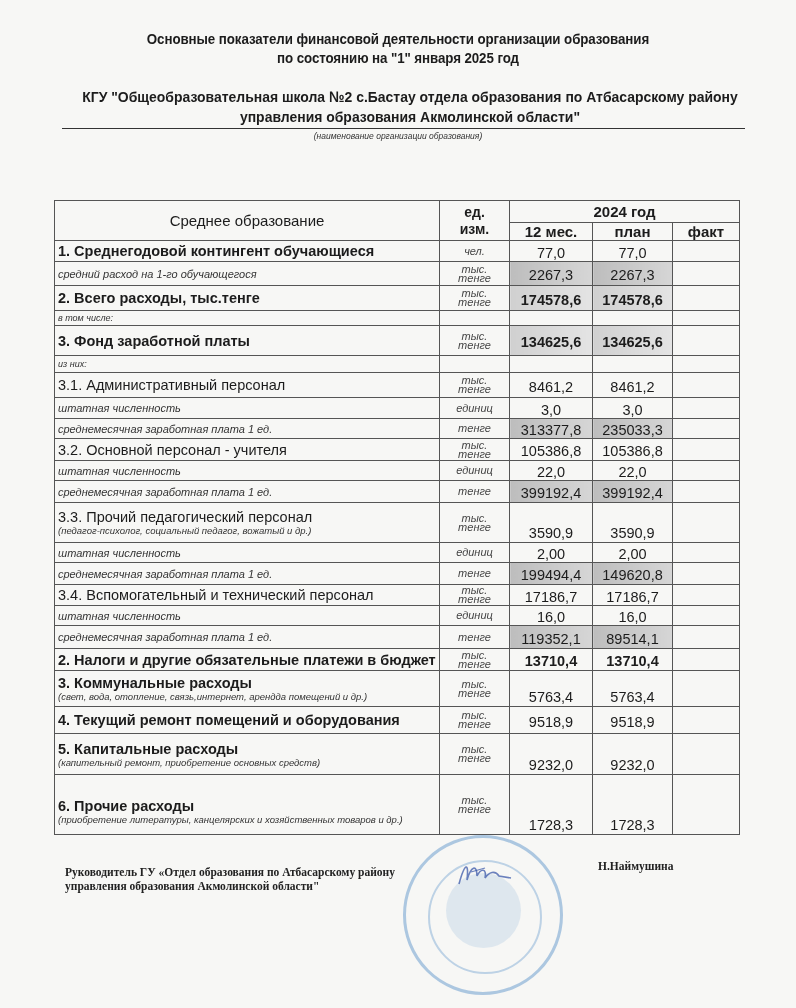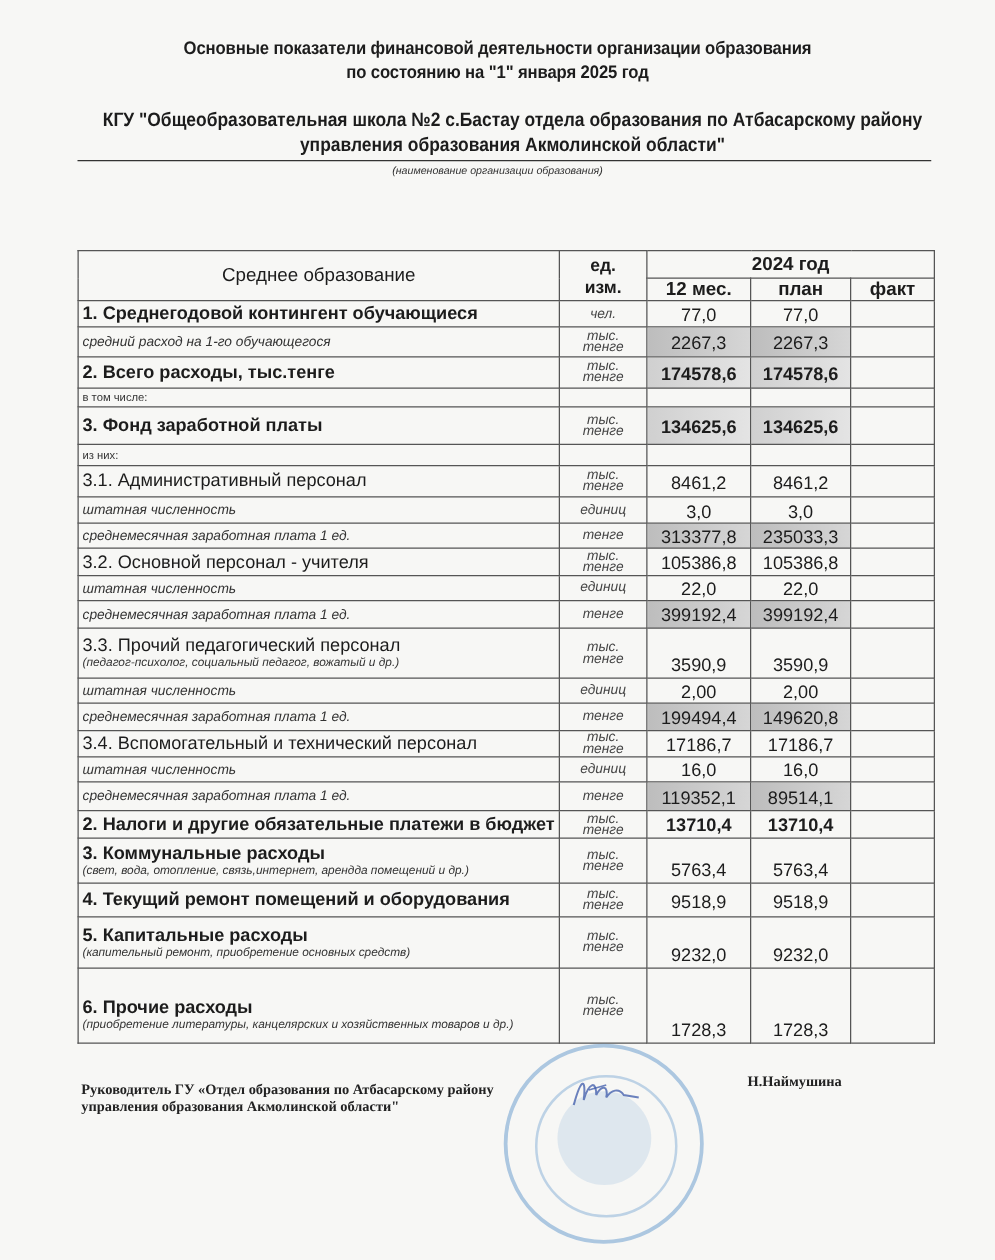--- a/index.html
+++ b/index.html
@@ -25,21 +25,21 @@
   .org-line {
     position: absolute; left: 62px; width: 683px; top: 128px; height: 0;
     border-top: 1px solid #333;
   }
   .org-caption {
     position: absolute; left: 0; width: 796px; top: 131px; text-align: center;
     font-style: italic; font-size: 8.5px; color: #333;
   }
   
   .tbl {
-    position: absolute; left: 62px; top: 200px; width: 685px;
+    position: absolute; left: 54px; top: 200px; width: 685px;
     border-collapse: collapse; table-layout: fixed;
   }
   .tbl td {
     border: 1px solid #555; padding: 0 3px; box-sizing: border-box;
     vertical-align: middle; overflow: hidden; white-space: nowrap;
   }
   .tbl col.c1 { width: 385px; }
   .tbl col.c2 { width: 70px; }
   .tbl col.c3 { width: 83px; }
   .tbl col.c4 { width: 80px; }
@@ -49,21 +49,21 @@
   .unit { text-align: center; font-style: italic; font-size: 11px; line-height: 9px; color: #444; }
   .num { text-align: center; font-size: 14.5px; padding-top: 3px !important; }
   .num.bold { font-weight: bold; }
   .num.bottom { vertical-align: bottom !important; padding-bottom: 1px !important; }
   .shade { background: linear-gradient(90deg, #bdbdbd, #d6d6d6); }
   .shade2 { background: linear-gradient(90deg, #d0d0d0, #e4e4e4); margin-left: 20px; }
   .lbl-bold { font-weight: bold; font-size: 14.5px; }
   .lbl-reg { font-size: 14.5px; }
   .lbl-it { font-style: italic; font-size: 11px; color: #333; }
   .lbl-sm { font-style: italic; font-size: 9.5px; color: #333; }
-  .lbl-tiny { font-size: 9px; color: #333; }
+  .lbl-tiny { font-style: italic; font-size: 9px; color: #333; }
   .sub { display: block; }
   .footer {
     position: absolute; left: 65px; font-family: "Liberation Serif", serif;
     font-weight: bold; font-size: 11.5px; color: #222;
   }
   #f1 { top: 866px; }
   #f2 { top: 880px; }
   .signer {
     position: absolute; left: 598px; top: 860px; font-family: "Liberation Serif", serif;
     font-weight: bold; font-size: 11.5px; color: #222;

